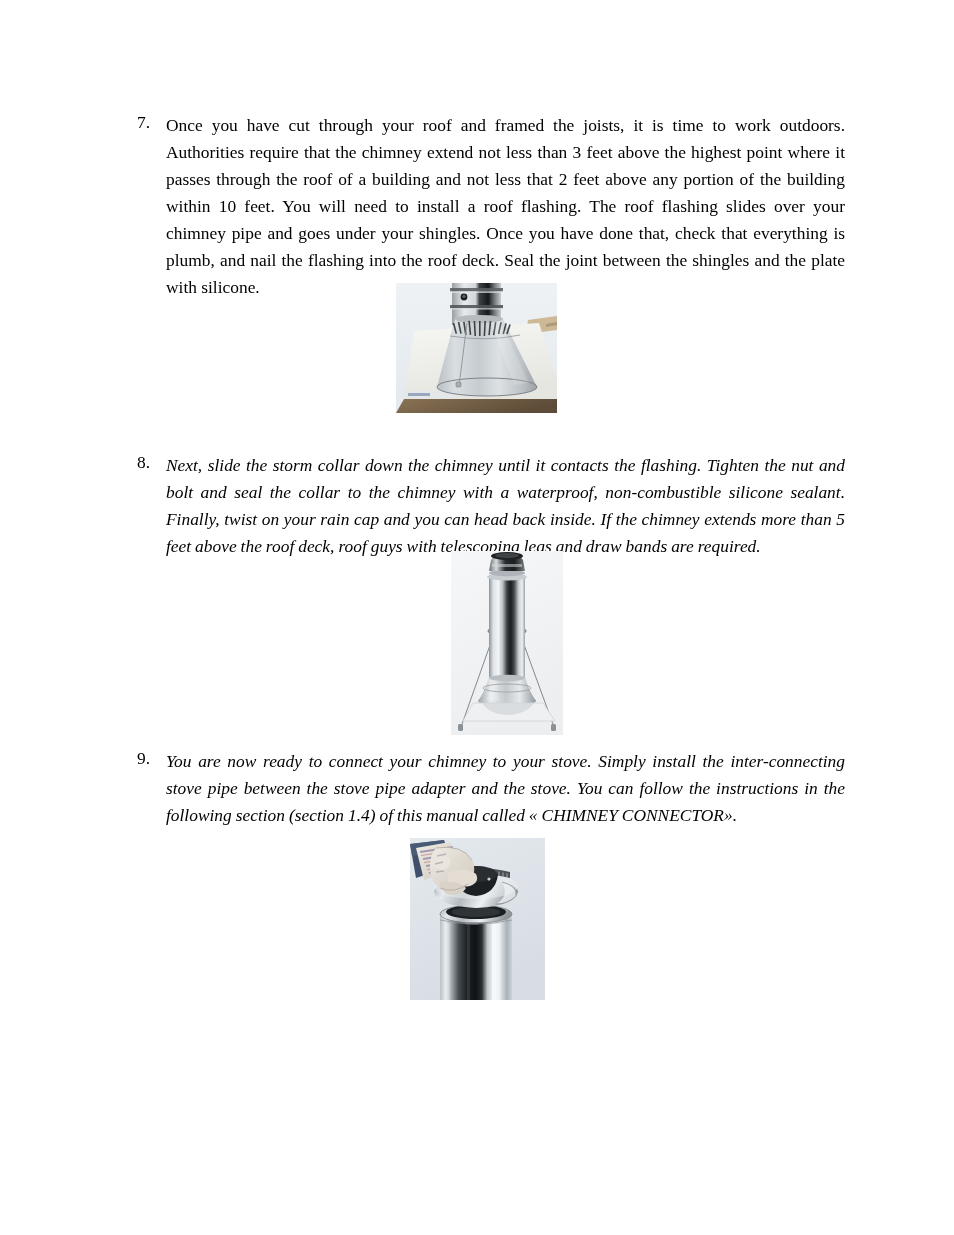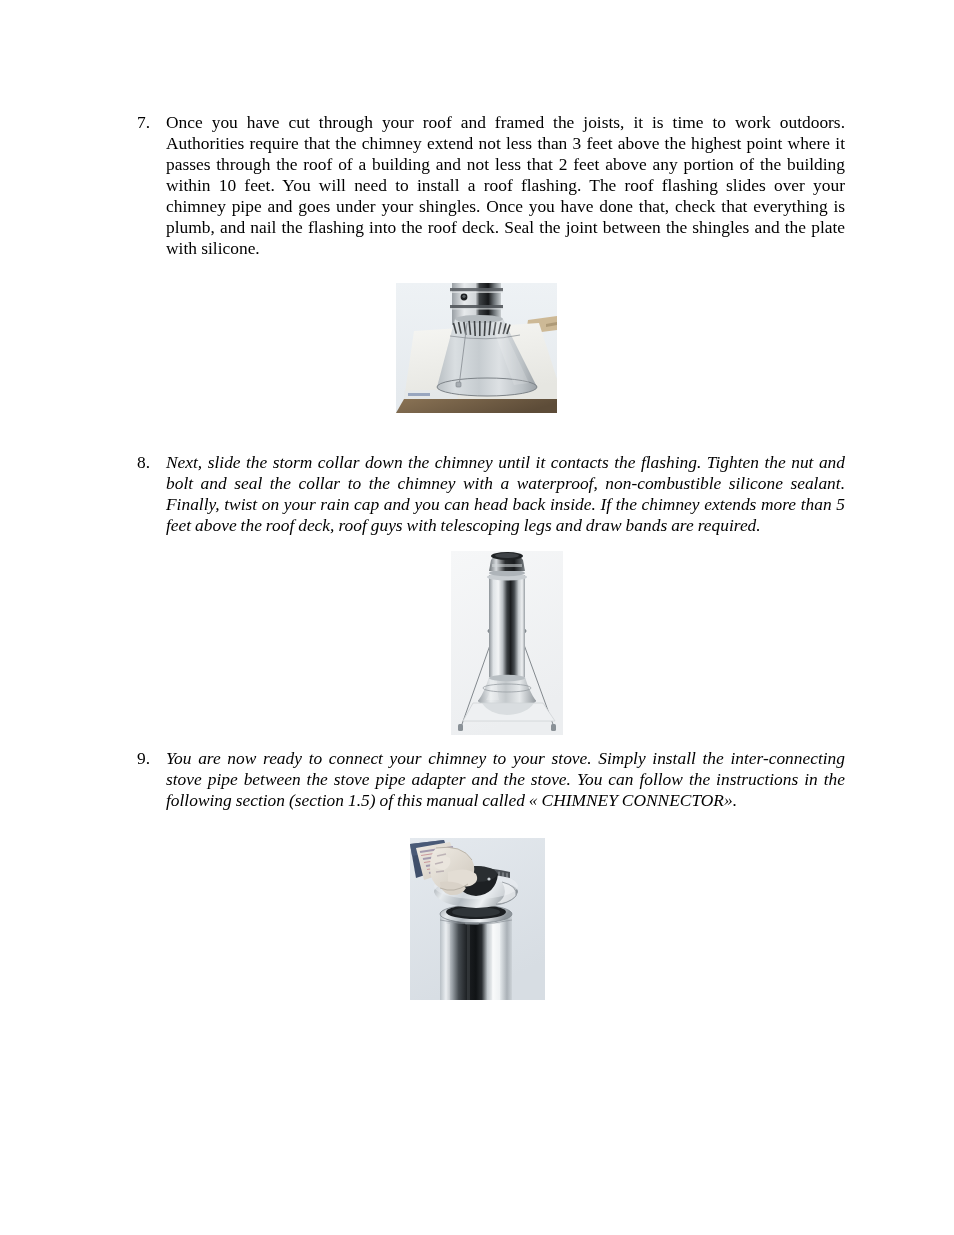--- a/index.html
+++ b/index.html
@@ -34,21 +34,21 @@
     left: 0;
     top: 0;
     width: 22px;
     text-align: left;
     font-size: 17.4px;
     line-height: 21.4px;
   }
   .li-body {
     margin-left: 29px;
     font-size: 17.4px;
-    line-height: 21px;
+    line-height: 27px;
     text-align: justify;
     text-justify: inter-word;
     hyphens: none;
     white-space: normal;
   }
   .li-body.tight { word-spacing: -0.35px; font-style: italic; }
 
   #item7 { top: 112px; }
   #item8 { top: 452px; }
   #item9 { top: 748px; }
@@ -241,21 +241,21 @@
 
       <path d="M38 20 L74 20 L72 9 Q70 4 56 4 Q42 4 40 9 Z" fill="url(#f2cap)"></path>
       <ellipse cx="56" cy="5" rx="16" ry="4" fill="#1f2224"></ellipse>
       <ellipse cx="56" cy="4.5" rx="12" ry="2.6" fill="#474c50" opacity="0.8"></ellipse>
       <path d="M41 13 L71 13 L71 16 L41 16 Z" fill="#d3d8db" opacity="0.55"></path>
     </svg>
   </div>
 
   <div class="list-item" id="item9">
     <span class="li-num">9.</span>
-    <div class="li-body tight">You are now ready to connect your chimney to your stove.  Simply install the inter-connecting stove pipe between the stove pipe adapter and the stove. You can follow the instructions in the following section (section 1.5) of this manual called « CHIMNEY CONNECTOR».</div>
+    <div class="li-body tight">You are now ready to connect your chimney to your stove.  Simply install the inter-connecting stove pipe between the stove pipe adapter and the stove. You can follow the instructions in the following section (section 1.4) of this manual called « CHIMNEY CONNECTOR».</div>
   </div>
 
   <div class="figure" id="fig3">
     <svg width="135" height="162" viewBox="0 0 135 162" xmlns="http://www.w3.org/2000/svg">
       <defs>
         <linearGradient id="f3bg" x1="0" y1="0" x2="0.4" y2="1">
           <stop offset="0" stop-color="#e4e9ee"></stop>
           <stop offset="1" stop-color="#d7dde3"></stop>
         </linearGradient>
         <linearGradient id="f3pipe" x1="0" y1="0" x2="1" y2="0">

